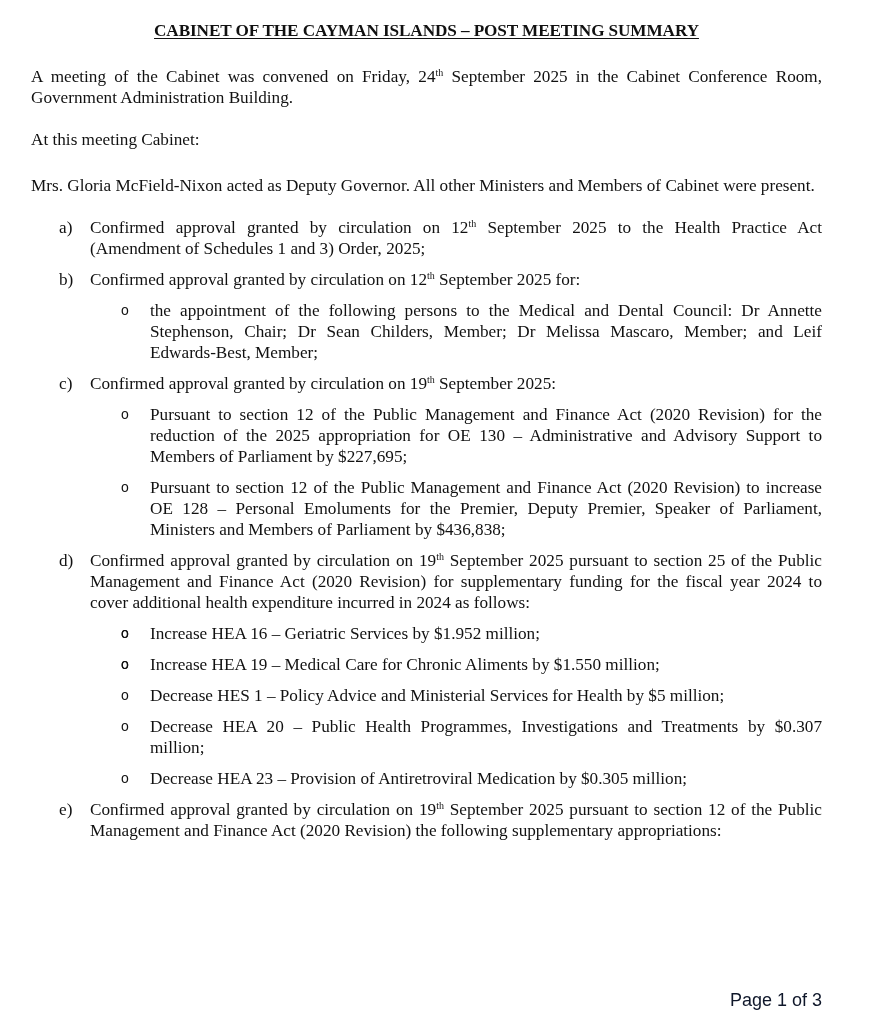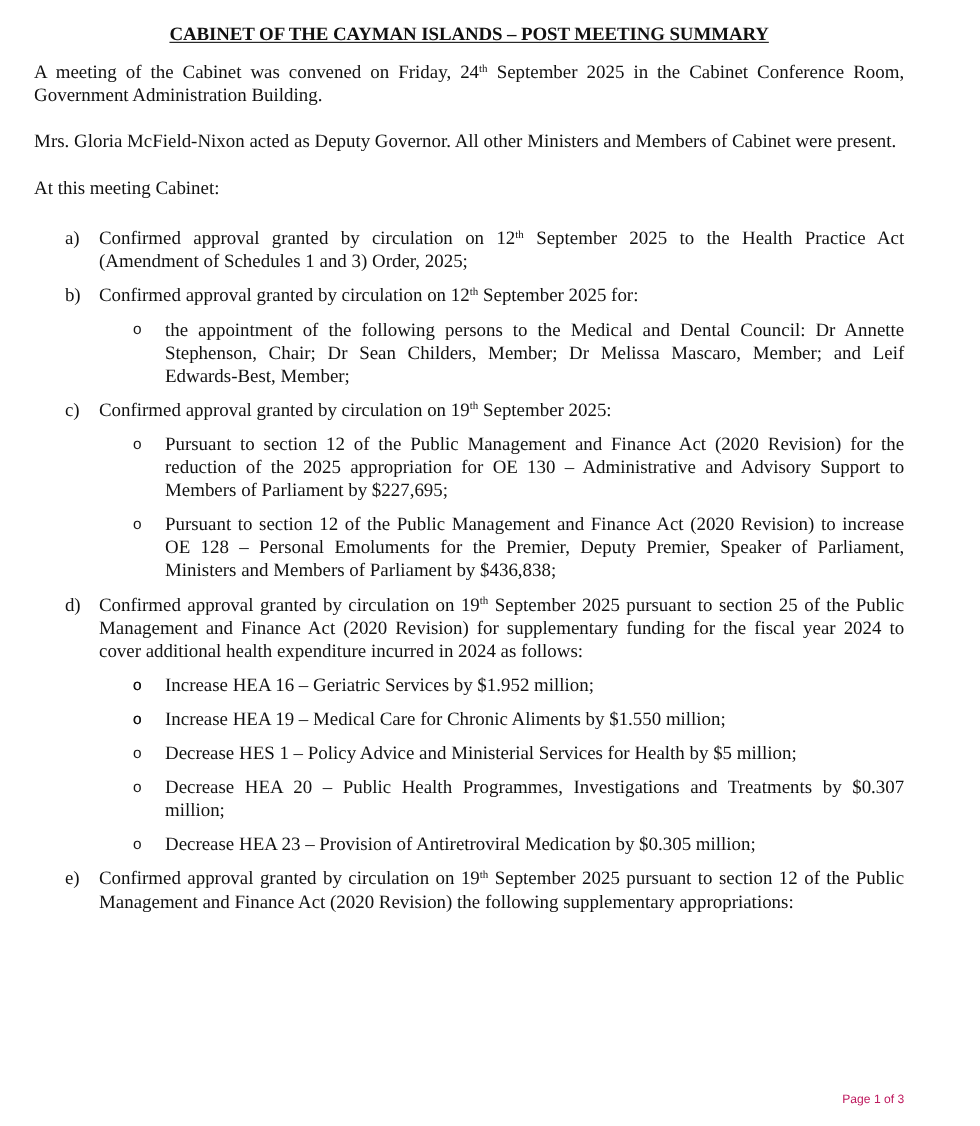--- a/index.html
+++ b/index.html
@@ -22,21 +22,21 @@
       left: 31px;
       top: 20px;
       width: 791px;
     }
     .title {
       text-align: center;
       font-weight: bold;
       text-decoration: underline;
       text-underline-offset: 2px;
       font-size: 17.2px;
-      margin: 0 0 14px 0;
+      margin: 0 0 25px 0;
       letter-spacing: -0.1px;
     }
     .para {
       text-align: justify;
       margin: 0 0 21px 0;
     }
     .para.tight { margin-bottom: 25px; }
     .items {
       list-style: none;
       margin: 0;
@@ -75,35 +75,35 @@
     sup {
       font-size: 10px;
       line-height: 0;
       vertical-align: 6px;
     }
     .footer {
       position: absolute;
       right: 69px;
       top: 990px;
       font-family: "Liberation Sans", sans-serif;
-      font-size: 11px;
-      color: #be185d;
+      font-size: 18px;
+      color: #0f172a;
     }
   </style>
 </head>
 <body>
 
 <div class="page">
   <h1 class="title">CABINET OF THE CAYMAN ISLANDS – POST MEETING SUMMARY</h1>
 
   <p class="para"><span>A meeting of the Cabinet was convened on Friday, 24</span><sup>th</sup><span> September 2025 in the Cabinet Conference Room, Government Administration Building.</span></p>
 
+  <p class="para tight">At this meeting Cabinet:</p>
+
   <p class="para">Mrs. Gloria McField-Nixon acted as Deputy Governor.  All other Ministers and Members of Cabinet were present.</p>
-
-  <p class="para tight">At this meeting Cabinet:</p>
 
   <ul class="items">
 
     <li class="item">
       <span class="item-label">a)</span>
       <span>Confirmed approval granted by circulation on 12</span><sup>th</sup><span> September 2025 to the Health Practice Act (Amendment of Schedules 1 and 3) Order, 2025;</span>
     </li>
 
     <li class="item">
       <span class="item-label">b)</span>

